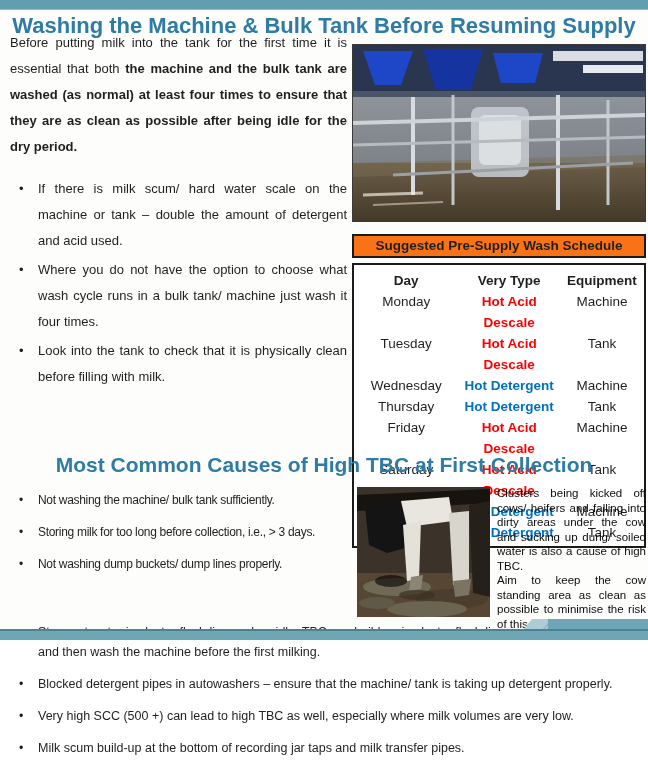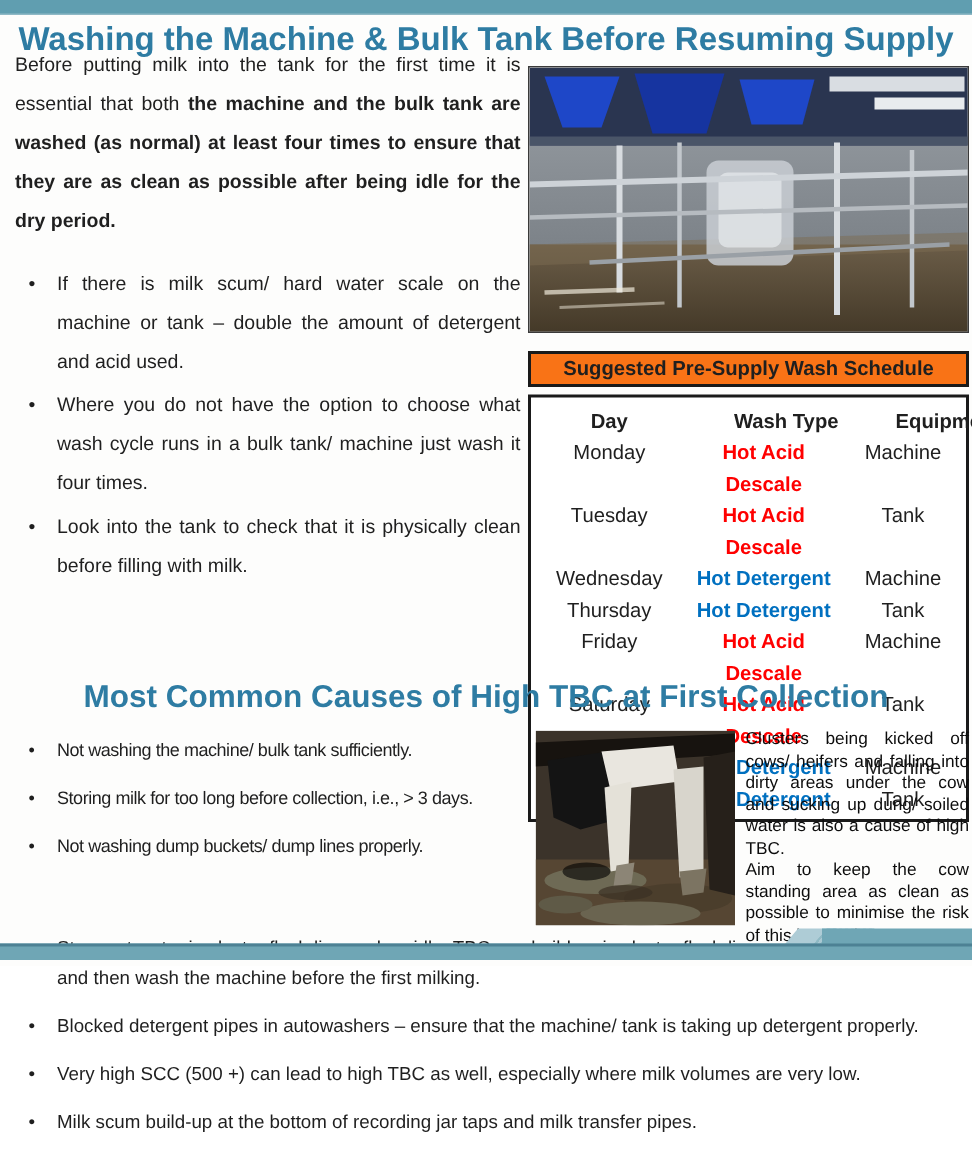--- a/index.html
+++ b/index.html
@@ -38,21 +38,21 @@
   ul.wash li{line-height:26px;text-align:justify;margin-bottom:3px;}
 
   
   .col-right{position:absolute;left:352px;top:44px;width:294px;}
   .photo{overflow:hidden;}
   .photo.parlour{width:294px;height:178px;border:1px solid #3a3a3a;box-sizing:border-box;}
   .sched-title-box{box-sizing:border-box;margin-top:12px;border:2px solid #1a1a1a;text-align:center;
     font-weight:bold;font-size:13.5px;padding:2px 0 3px;background:#f97316;}
   .sched-table{box-sizing:border-box;margin-top:5px;border:2px solid #1a1a1a;background:#fff;padding:5px 0 3px;}
   .srow{display:grid;grid-template-columns:36% 35% 29%;text-align:center;font-size:13.5px;line-height:21px;}
-  .srow.head{font-weight:bold;gap:15px;}
+  .srow.head{font-weight:bold;}
   .srow .wash{font-weight:bold;}
 
   
   ul.tbcleft{position:absolute;left:10px;top:490px;width:345px;font-size:12px;letter-spacing:-0.3px;}
   ul.tbcleft li{line-height:20px;margin-bottom:12px;white-space:nowrap;}
 
   .photo.cow{position:absolute;left:357px;top:487px;width:133px;height:130px;}
   .side-note{position:absolute;left:497px;top:486px;width:149px;font-size:11.5px;line-height:14.5px;
     text-align:justify;color:#0d0d0d;}
 
@@ -112,21 +112,21 @@
         <line x1="10" y1="150" x2="70" y2="148" stroke="#efe9da" stroke-width="3" opacity="0.7"></line>
         <line x1="20" y1="160" x2="90" y2="157" stroke="#efe9da" stroke-width="2" opacity="0.5"></line>
       </svg>
     </div>
     <div class="sched-title-box">
       <span>Suggested Pre-Supply Wash Schedule</span>
     </div>
     <div class="sched-table">
       <div class="srow head">
         <span>Day</span>
-        <span>Wash Type</span>
+        <span>Very Type</span>
         <span>Equipment</span>
       </div>
       <div class="srow">
         <span>Monday</span>
         <span class="wash" style="color: rgb(255, 0, 0);">Hot Acid Descale</span>
         <span>Machine</span>
       </div>
       <div class="srow">
         <span>Tuesday</span>
         <span class="wash" style="color: rgb(255, 0, 0);">Hot Acid Descale</span>

